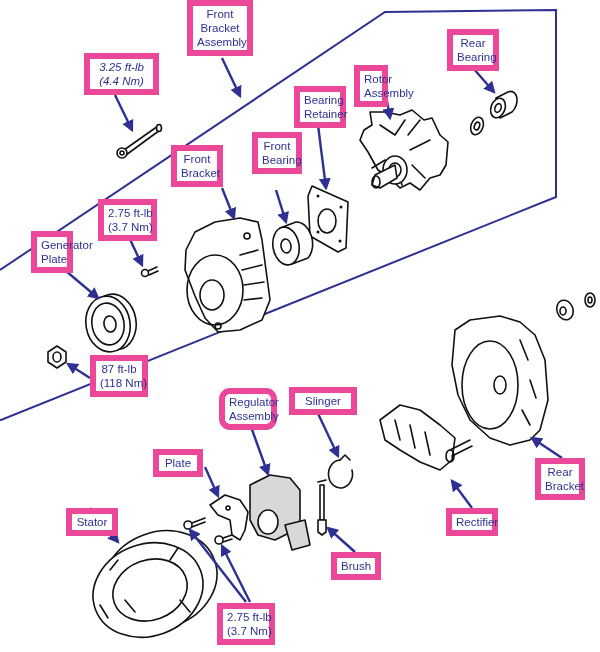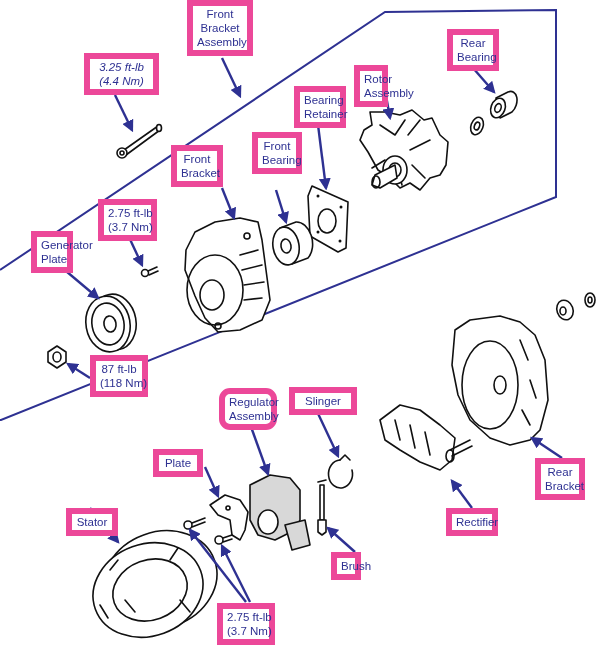--- a/index.html
+++ b/index.html
@@ -219,21 +219,21 @@
 </div>
 <div class="lbl" style="left:289px;top:387px;width:68px;">
   <span>Slinger</span>
 </div>
 <div class="lbl" style="left:153px;top:449px;width:50px;">
   <span>Plate</span>
 </div>
 <div class="lbl" style="left:66px;top:508px;width:52px;">
   <span>Stator</span>
 </div>
-<div class="lbl" style="left:331px;top:552px;width:30px;">
+<div class="lbl" style="left:331px;top:552px;width:50px;">
   <span>Brush</span>
 </div>
 <div class="lbl" style="left:446px;top:508px;width:52px;text-align:center;">
   <span>Rectifier</span>
 </div>
 <div class="lbl" style="left:535px;top:458px;width:50px;">
   <span>Rear</span>
   <span>Bracket</span>
 </div>
 <div class="lbl" style="left:217px;top:603px;width:58px;">

